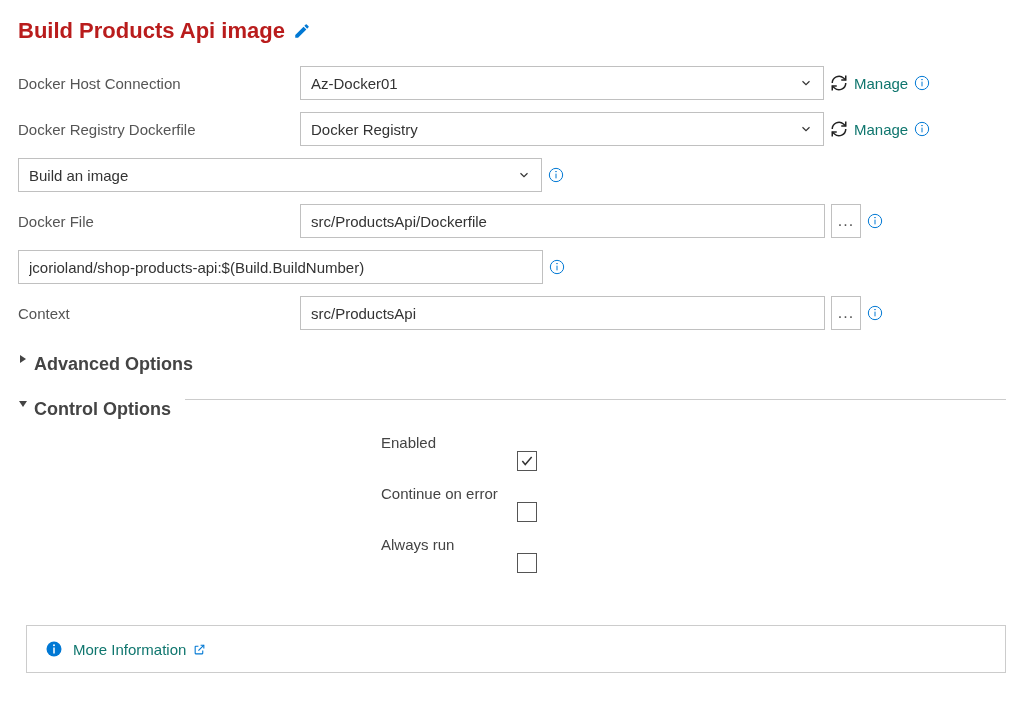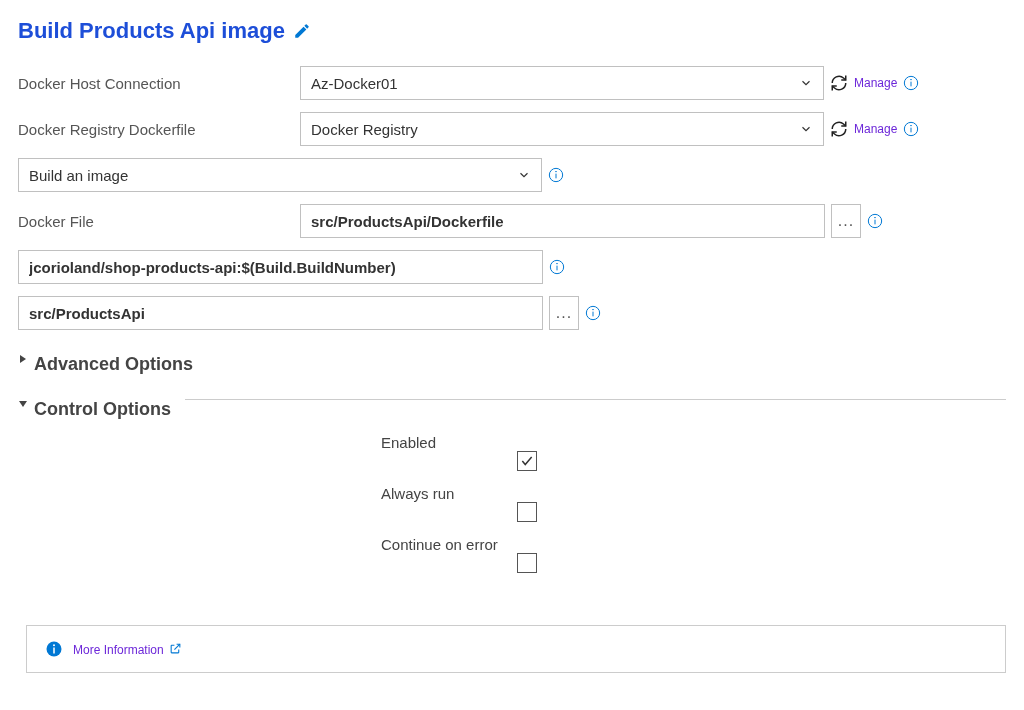--- a/index.html
+++ b/index.html
@@ -6,21 +6,21 @@
   body {
     margin: 0;
     padding: 18px 18px 18px 18px;
     font-family: "Segoe UI", Arial, sans-serif;
     font-size: 15px;
     color: #333;
     background: #fff;
     width: 1024px;
   }
   .title-row { display: flex; align-items: center; gap: 8px; margin-bottom: 22px; }
-  .title { font-size: 22px; font-weight: 700; color: #1d4ed8; }
+  .title { font-size: 22px; font-weight: 700; color: #b91c1c; }
   .edit-svg { width: 18px; height: 18px; fill: #0078d4; cursor: pointer; }
 
   .form-row { display: flex; align-items: center; margin-bottom: 12px; min-height: 34px; }
   .label-col { width: 282px; color: #555; font-size: 15px; }
   .field-col { flex: 1; display: flex; align-items: center; gap: 6px; }
   .select-box {
     width: 524px;
     height: 34px;
     border: 1px solid #c0c0c0;
     background: #fff;
@@ -36,33 +36,33 @@
     width: 560px;
     height: 34px;
     border: 1px solid #c0c0c0;
     padding: 0 10px;
     font-size: 15px;
     color: #333;
     background: #fff;
     outline: none;
     font-family: inherit;
   }
-  .text-input.narrow { width: 525px; font-weight: bold; }
+  .text-input.narrow { width: 525px; }
   .text-input.wide { width: 620px; }
 
   .browse-btn {
     width: 30px; height: 34px;
     border: 1px solid #c0c0c0; background: #fff;
     display: flex; align-items: center; justify-content: center;
     cursor: pointer; font-size: 16px; color: #555; letter-spacing: 1px;
   }
 
   .icon-btn { cursor: pointer; display: flex; align-items: center; }
   .refresh-svg { width: 18px; height: 18px; stroke: #222; fill: none; stroke-width: 2; }
-  .link { color: #6d28d9; cursor: pointer; font-size: 12px; }
+  .link { color: #0f766e; cursor: pointer; font-size: 15px; }
   .info-svg { width: 16px; height: 16px; stroke: #0078d4; fill: none; stroke-width: 1.5; cursor: pointer; }
   .info-fill-svg { width: 18px; height: 18px; fill: #0078d4; }
 
   .section-hdr { display: flex; align-items: flex-start; gap: 6px; margin: 24px 0 14px 0; cursor: pointer; }
   .section-hdr .title2 { font-size: 18px; font-weight: 600; color: #444; }
   .caret-svg { width: 10px; height: 10px; fill: #444; }
   .section-line { flex: 1; height: 1px; background: #ccc; margin-left: 8px; }
 
   .control-body { padding-left: 30px; padding-bottom: 10px; }
   .ctrl-row { display: flex; align-items: center; margin-bottom: 14px; min-height: 24px; flex-direction: column; }
@@ -187,20 +187,21 @@
       <svg class="info-svg" viewBox="0 0 24 24">
           <circle cx="12" cy="12" r="10"></circle>
           <line x1="12" y1="10" x2="12" y2="17"></line>
           <circle cx="12" cy="7" r="0.5" fill="#0078d4"></circle>
         </svg>
     </span>
   </div>
 </div>
 
 <div class="form-row">
+  <div class="label-col">Context</div>
   <div class="field-col">
     <input class="text-input narrow" value="src/ProductsApi" style="">
     <div class="browse-btn">...</div>
     <span class="icon-btn">
       <svg class="info-svg" viewBox="0 0 24 24">
           <circle cx="12" cy="12" r="10"></circle>
           <line x1="12" y1="10" x2="12" y2="17"></line>
           <circle cx="12" cy="7" r="0.5" fill="#0078d4"></circle>
         </svg>
     </span>
@@ -225,25 +226,25 @@
 <div class="control-body">
   <div class="ctrl-row">
     <div class="ctrl-label">Enabled</div>
     <div class="checkbox">
       <svg class="check-svg" viewBox="0 0 24 24">
           <polyline points="4 12 9 18 20 5"></polyline>
         </svg>
     </div>
   </div>
   <div class="ctrl-row">
+    <div class="ctrl-label">Continue on error</div>
+    <div class="checkbox"></div>
+  </div>
+  <div class="ctrl-row">
     <div class="ctrl-label">Always run</div>
-    <div class="checkbox"></div>
-  </div>
-  <div class="ctrl-row">
-    <div class="ctrl-label">Continue on error</div>
     <div class="checkbox"></div>
   </div>
 </div>
 
 <div class="more-info-box">
   <svg class="info-fill-svg" viewBox="0 0 24 24">
       <circle cx="12" cy="12" r="10"></circle>
       <rect x="11" y="10" width="2" height="8" fill="#fff"></rect>
       <circle cx="12" cy="7" r="1.3" fill="#fff"></circle>
     </svg>

